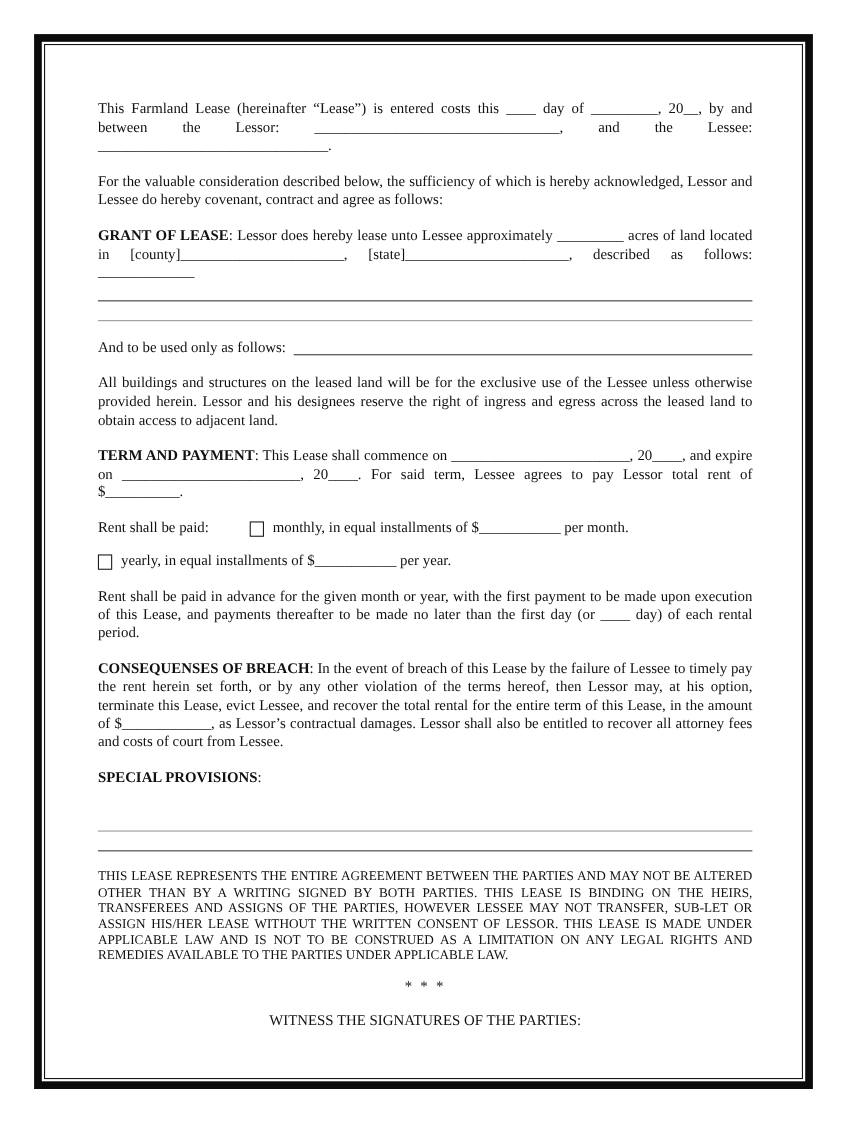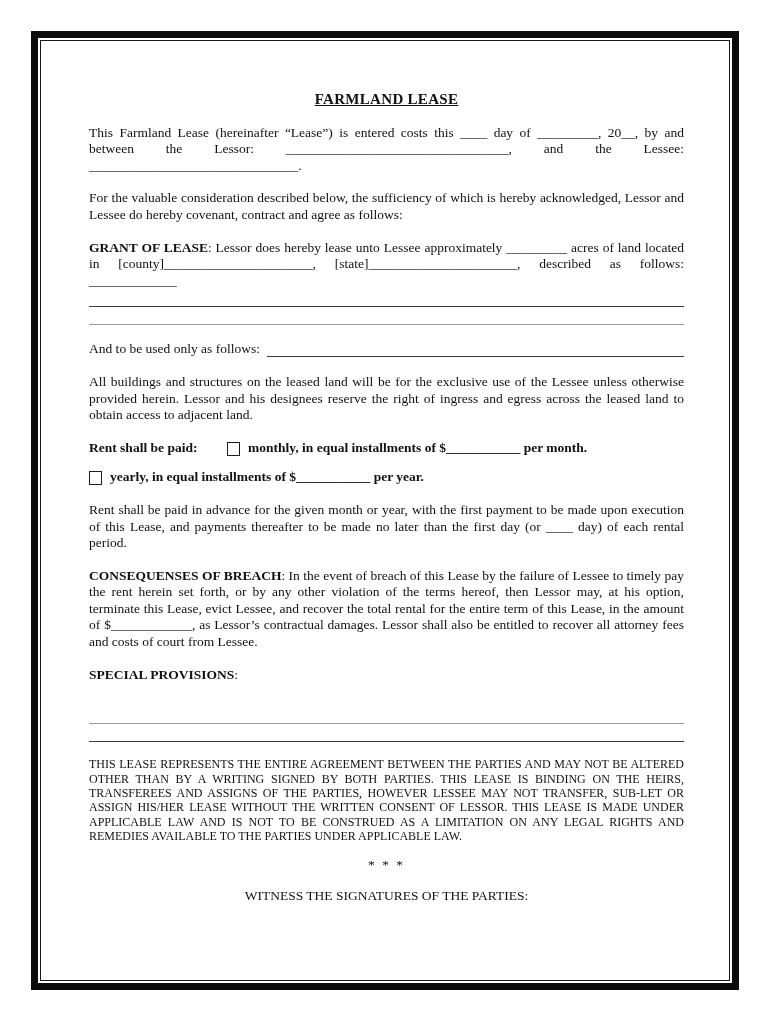--- a/index.html
+++ b/index.html
@@ -20,58 +20,56 @@
     text-align:center;font-weight:bold;font-size:15px;letter-spacing:.3px;
     margin:0 0 17px;
   }
   .title span{text-decoration:underline;}
   p.body{margin:0 0 16px;text-align:justify;}
   p.nogap{margin-bottom:0;}
   .h{font-weight:bold;}
   .ruled{height:17px;border-bottom:1px solid #3c3c3c;}
   .ruled.light{border-color:#9a9a9a;}
   .mb16{margin-bottom:16px;}
-  .fillrow{display:flex;align-items:center;margin:0 0 16px;}
+  .fillrow{display:flex;align-items:flex-start;margin:0 0 16px;}
   .fillrow .label{white-space:nowrap;}
   .fill{flex:1;border-bottom:1px solid #3c3c3c;height:14px;margin-left:7px;}
-  .rent{display:flex;margin-bottom:13px;font-weight:bold;}
+  .rent{display:flex;margin-bottom:13px;}
   .rent-label{width:138px;flex:none;}
   .opt{display:flex;align-items:flex-start;}
   .chk{width:11px;height:12px;border:1.4px solid #1d1d1d;flex:none;margin:2px 8px 0 0;background:#fff;}
   .rent-gap{margin-bottom:16px;flex-direction:column;}
   .sp-head{margin:0;}
   .legal{font-size:12px;line-height:14.4px;text-align:justify;margin:15px 0 0;}
   .stars{text-align:center;margin:13px 0 0;letter-spacing:2px;}
   .witness{text-align:center;margin:15px 0 16px;}
 </style>
 </head>
 <body>
 
 <div class="frame">
   <div class="inner">
 
-    <div class="title">
-      <span>FARMLAND LEASE</span>
-    </div>
 
     <p class="body">This Farmland Lease (hereinafter “Lease”) is entered costs this ____ day of _________, 20__, by and between the Lessor: _________________________________, and the Lessee: _______________________________.</p>
 
     <p class="body">For the valuable consideration described below, the sufficiency of which is hereby acknowledged, Lessor and Lessee do hereby covenant, contract and agree as follows:</p>
 
     <p class="body nogap"><span class="h">GRANT OF LEASE</span><span>:  Lessor does hereby lease unto Lessee approximately _________ acres of land located in [county]______________________, [state]______________________, described as follows: _____________</span></p>
     <div class="ruled"></div>
     <div class="ruled light mb16"></div>
 
     <div class="fillrow">
       <span class="label">And to be used only as follows:</span>
       <span class="fill"></span>
     </div>
 
     <p class="body">All buildings and structures on the leased land will be for the exclusive use of the Lessee unless otherwise provided herein.  Lessor and his designees reserve the right of ingress and egress across the leased land to obtain access to adjacent land.</p>
 
+    <p class="body"><span class="h">TERM AND PAYMENT</span><span>:  This Lease shall commence on ________________________, 20____, and expire on ________________________, 20____.  For said term, Lessee agrees to pay Lessor total rent of $__________.</span></p>
 
     <div class="rent">
       <span class="rent-label">Rent shall be paid:</span>
       <span class="opt">
         <span class="chk"></span>
         <span>monthly, in equal installments of $___________ per month.</span>
       </span>
     </div>
     <div class="rent rent-gap">
       <span class="rent-label"></span>

